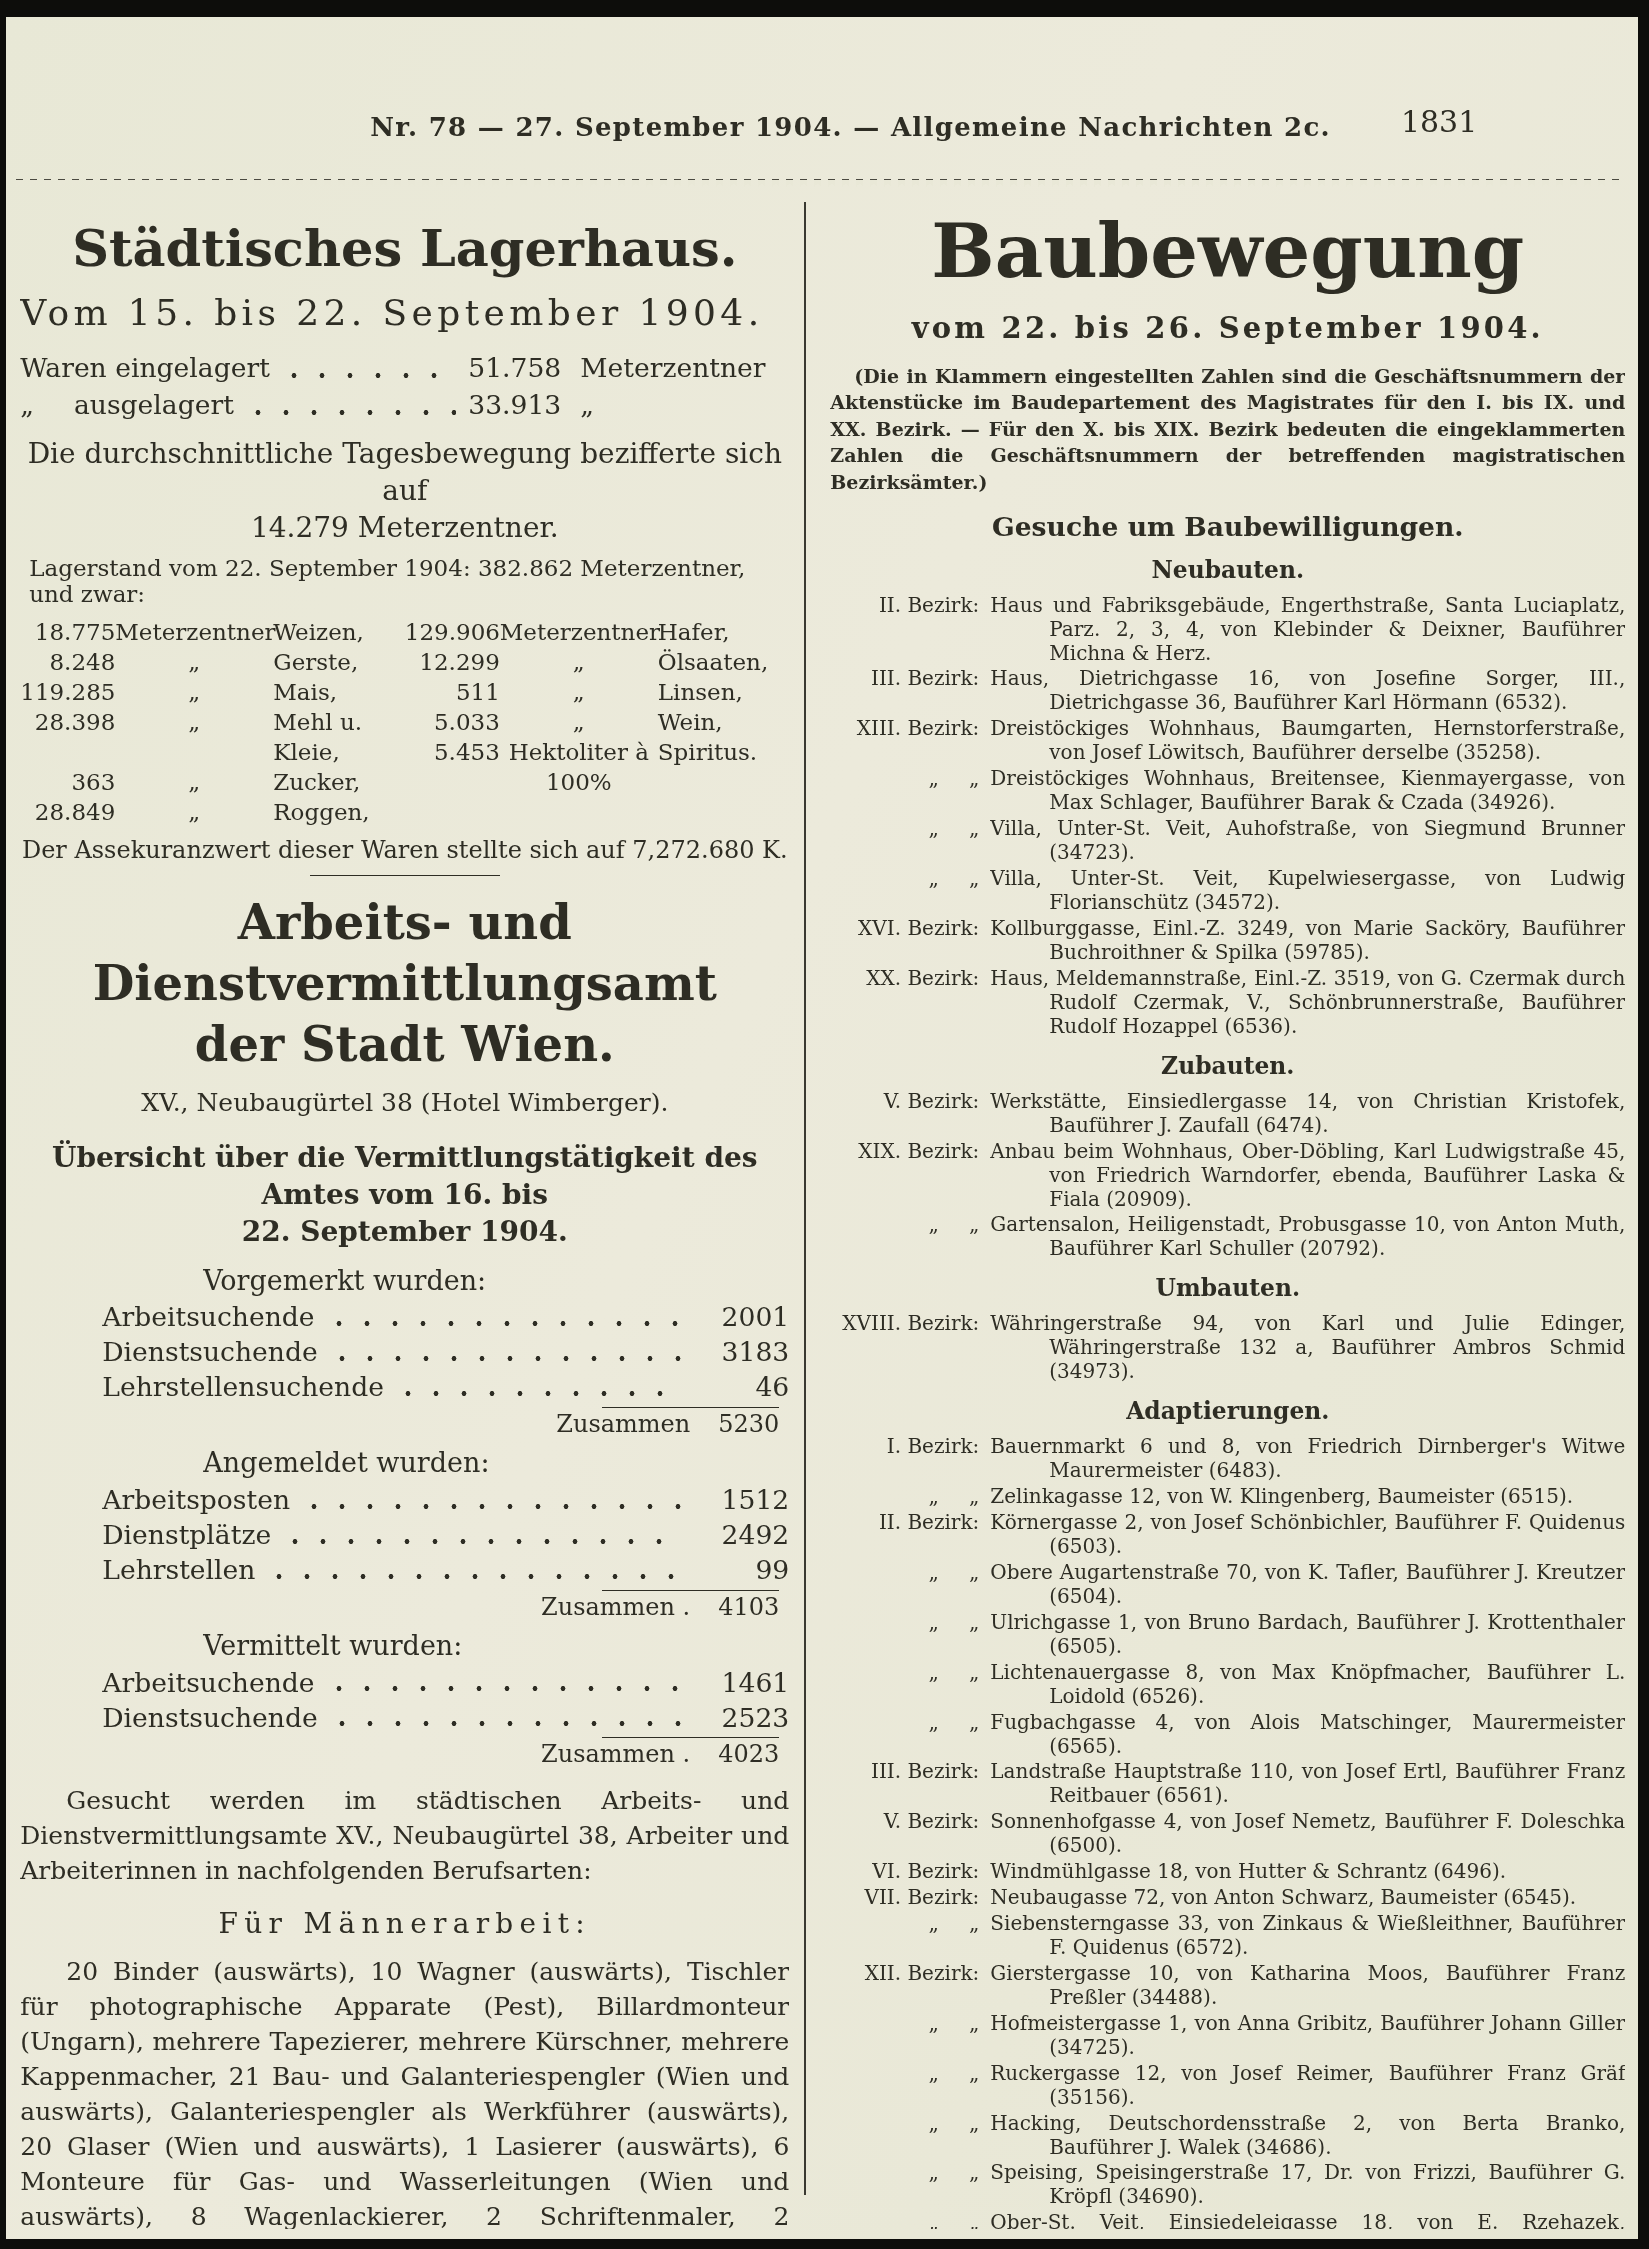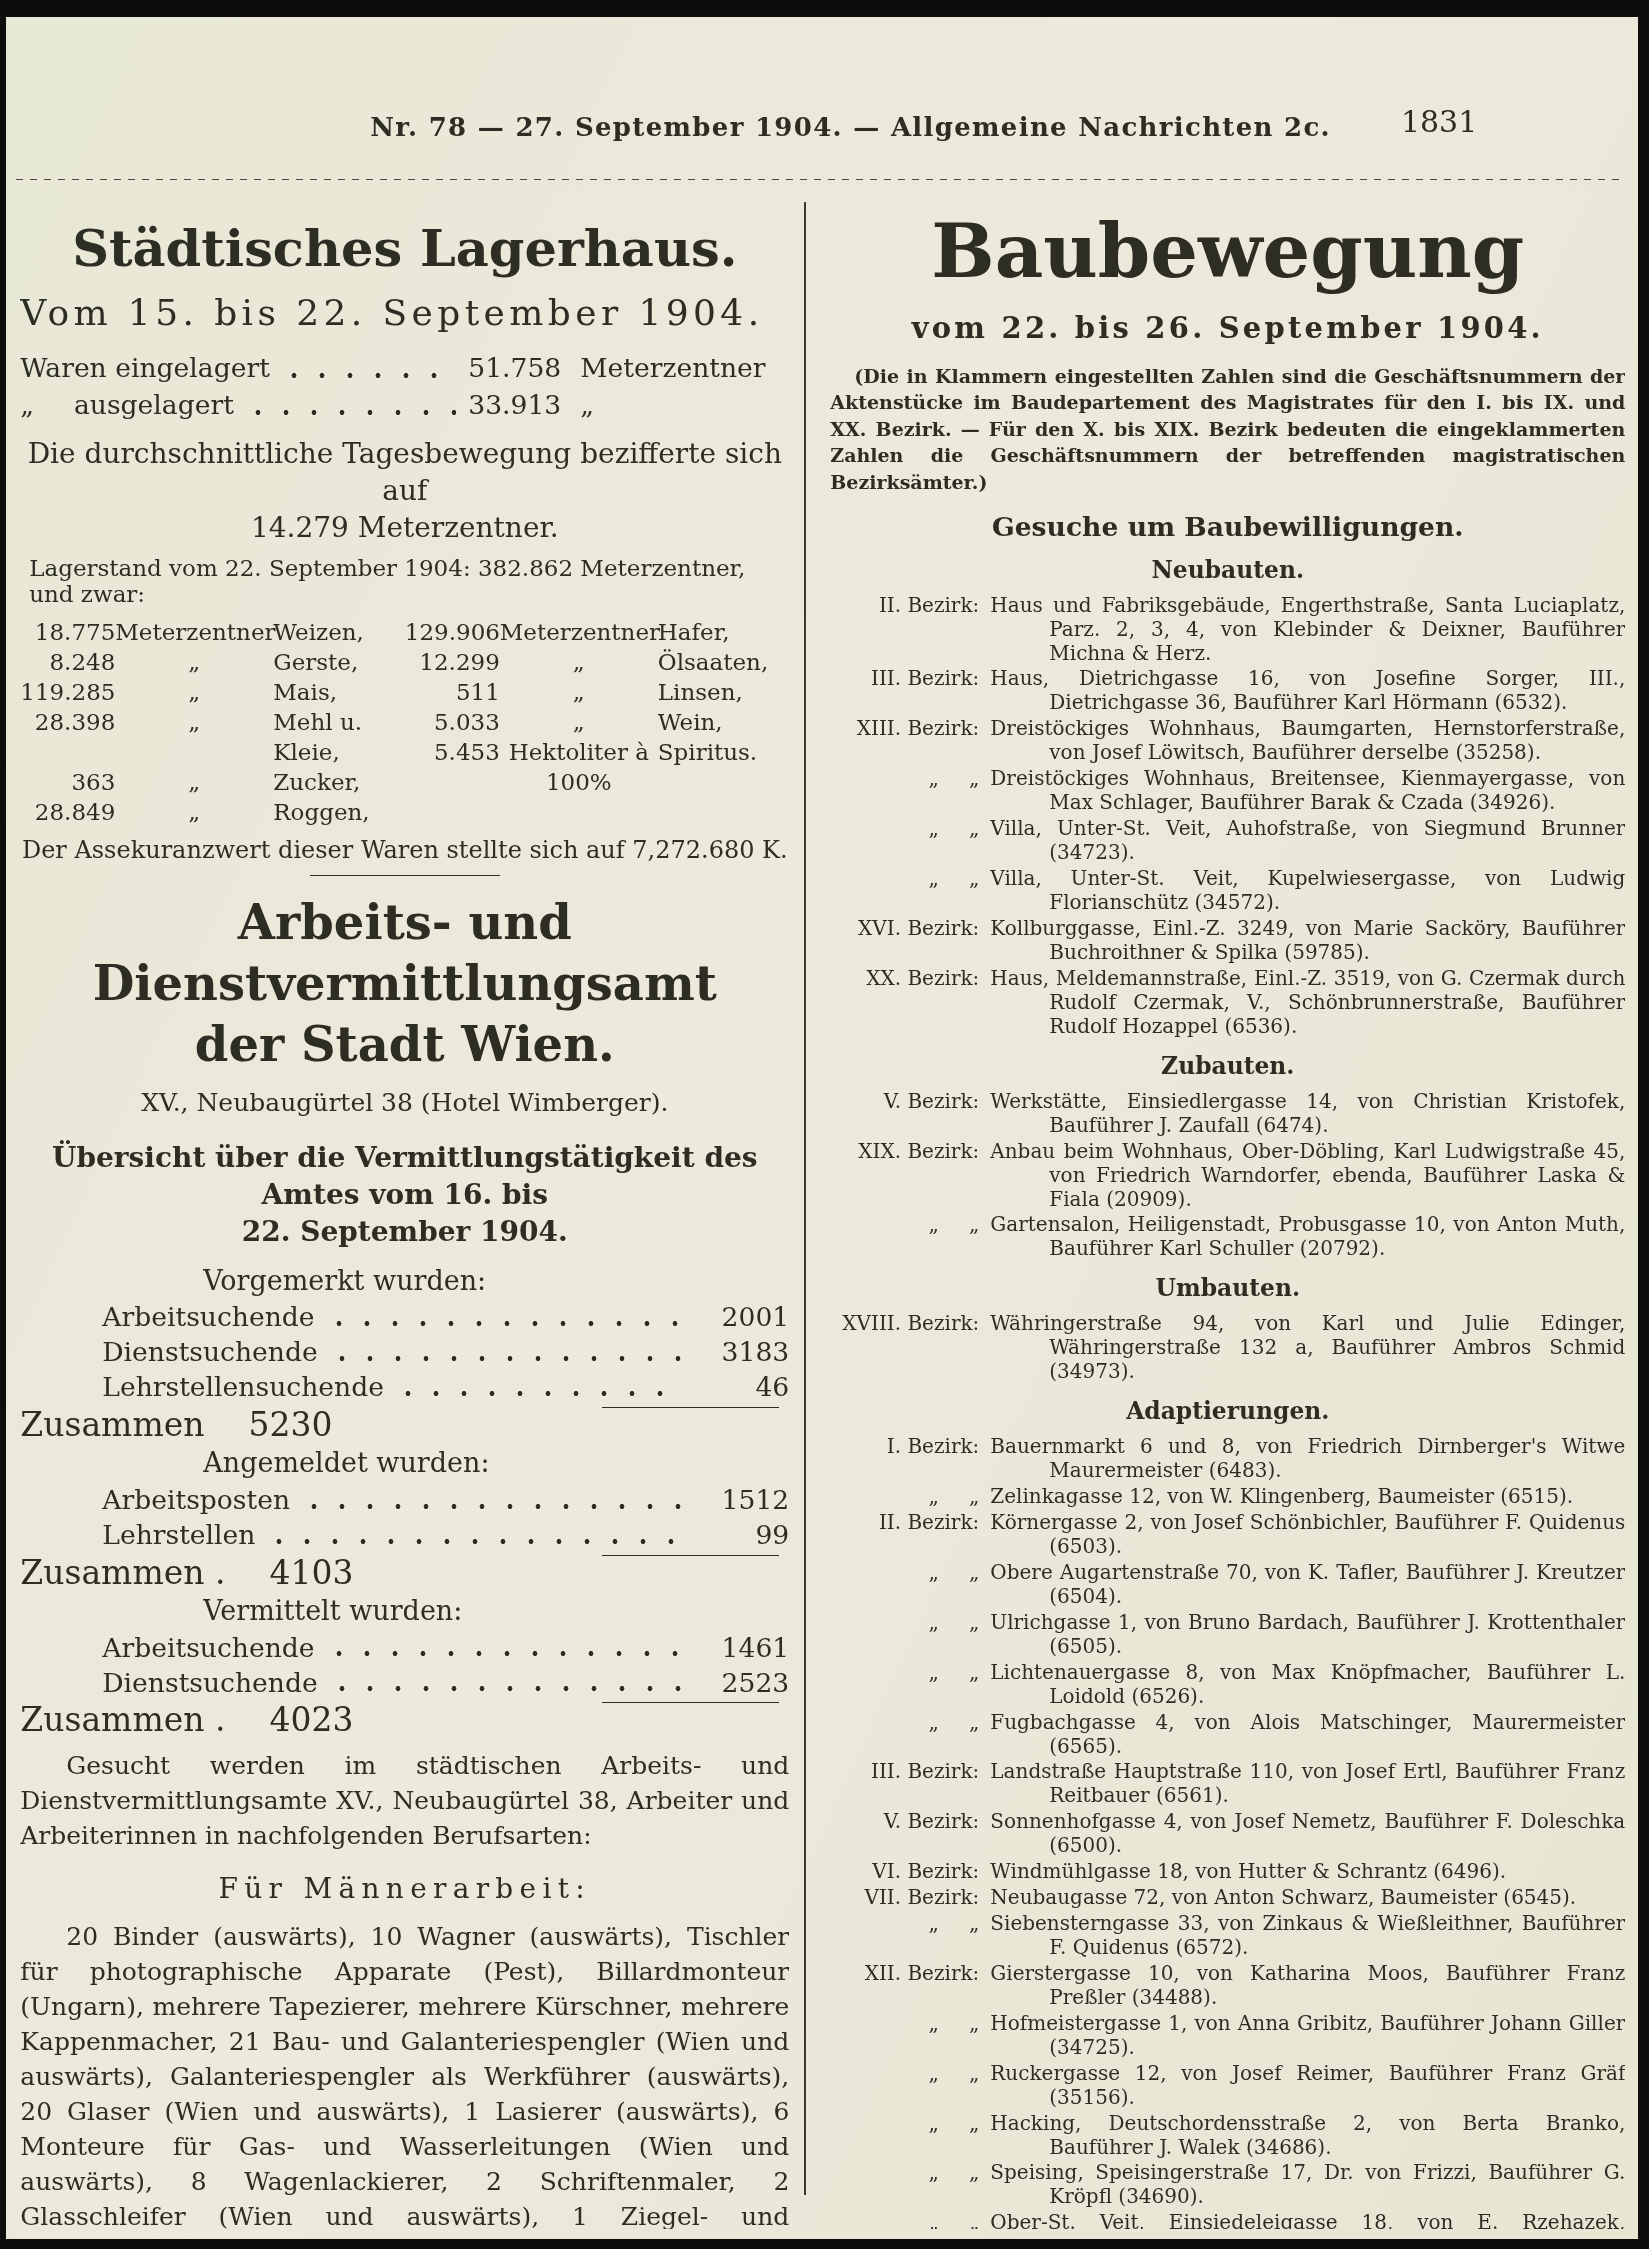--- a/index.html
+++ b/index.html
@@ -50,21 +50,21 @@
   .si{flex:1;}
   .insurance{text-align:center;font-size:24px;margin:8.9px 0 5px;}
   .end-rule{width:190px;border-top:1.9px solid #2e2d24;margin:11.4px auto 3.8px;}
   .amt-title{font-size:48px;line-height:61px;margin:16.5px 0 12.7px;}
   .address{text-align:center;font-size:25px;margin:0 0 21.5px;}
   .overview{font-weight:bold;text-align:center;font-size:28px;line-height:37px;margin:0 0 15px;}
   .group-heading{font-size:27px;padding-left:183px;margin:6.3px 0 3.8px;}
   .srow{display:flex;align-items:flex-start;font-size:26.6px;line-height:35px;padding-left:82px;}
   .sval{width:95px;text-align:right;}
   .total-rule{width:177px;border-top:1.3px solid #2e2d24;margin:2.5px 10px 0 auto;}
-  .total{display:flex;gap:44px;font-size:33px;line-height:33px;padding-right:10px;}
+  .total{display:flex;justify-content:flex-end;gap:28px;font-size:24px;line-height:33px;padding-right:10px;}
   .para{font-size:25px;line-height:35px;text-align:justify;margin:11.4px 0;}
   .indent{text-indent:46px;}
   .center-heading{text-align:center;font-size:28px;letter-spacing:6.3px;margin:19px 0 14px;}
 
   
   .bau-title{font-size:75px;margin:0 0 16.5px;}
   .bau-date{text-align:center;font-weight:bold;font-size:29px;letter-spacing:3.2px;margin:0 0 17.7px;}
   .bau-note{font-weight:bold;font-size:19px;line-height:26.6px;text-align:justify;text-indent:24px;margin:16px 0 15px;}
   .section-heading{text-align:center;font-weight:bold;font-size:26.6px;margin:11.4px 0 8.9px;}
   .sub-heading{text-align:center;font-weight:bold;font-size:23.4px;margin:14px 0 8.9px;}
@@ -237,20 +237,25 @@
           <section class="group">
             <div class="group-heading">Angemeldet wurden:</div>
             <div>
 
                 <div class="srow">
                   <span>Arbeitsposten</span>
                   <span class="leader"></span>
                   <span class="sval">1512</span>
                 </div>
 
+                <div class="srow">
+                  <span>Dienstplätze</span>
+                  <span class="leader"></span>
+                  <span class="sval">2492</span>
+                </div>
 
                 <div class="srow">
                   <span>Lehrstellen</span>
                   <span class="leader"></span>
                   <span class="sval">99</span>
                 </div>
               </div>
             <div class="total-rule"></div>
             <div class="total">
               <span>Zusammen .</span>

